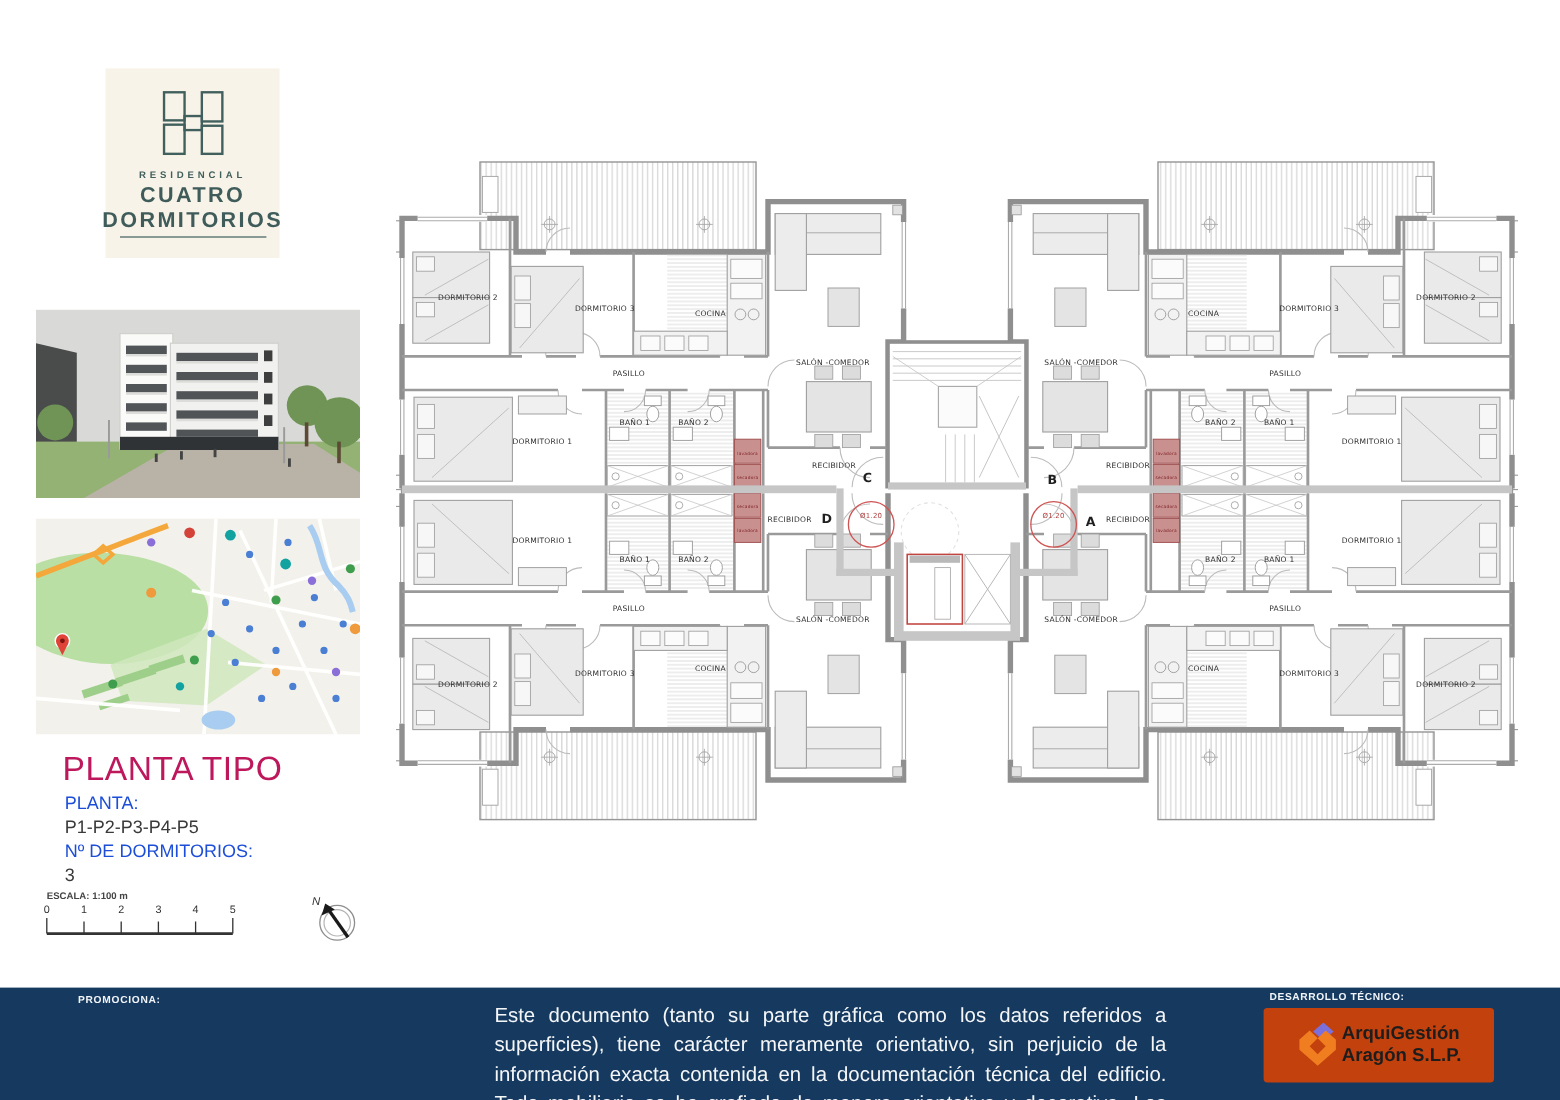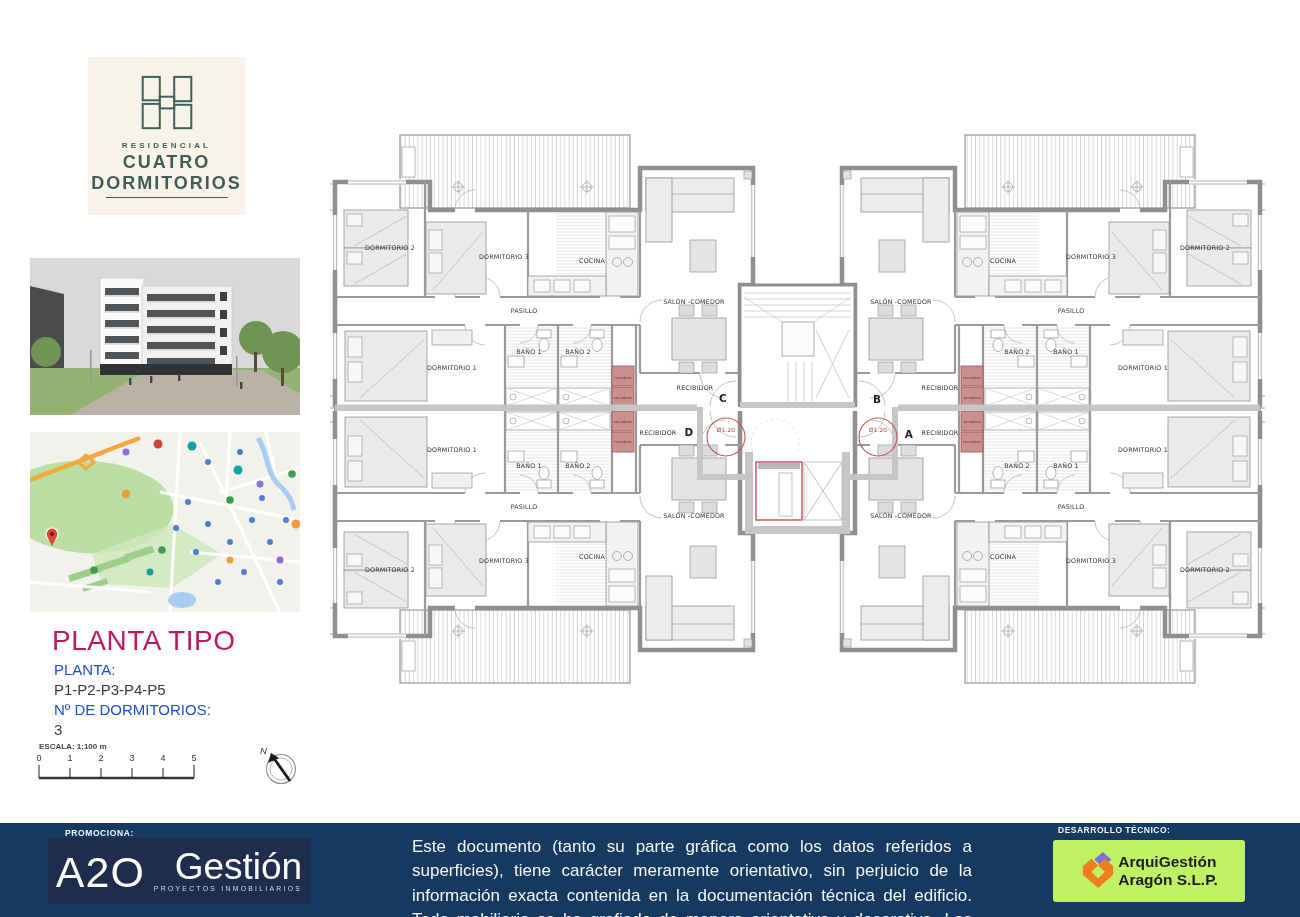--- a/index.html
+++ b/index.html
@@ -1,19 +1,19 @@
 <!DOCTYPE html>
 <html><head>
 <meta charset="utf-8">
 <style>
   html,body{margin:0;padding:0;background:#fff;}
   #page{position:relative;width:1300px;height:917px;background:#ffffff;overflow:hidden;
         outline:1px solid #d5d5d5;font-family:"Liberation Sans",sans-serif;}
   
-  #logo-box{position:absolute;left:88px;top:57px;width:157px;height:158px;background:#f8f3e8;
+  #logo-box{position:absolute;left:88px;top:57px;width:145px;height:158px;background:#f8f3e8;
             display:flex;flex-direction:column;align-items:center;padding-top:18px;box-sizing:border-box;}
   #logo-box .h-mark{margin-bottom:10px;}
   .logo-res{font-size:8px;letter-spacing:3.2px;color:#41605d;font-weight:bold;margin-bottom:2px;}
   .logo-big{font-size:18px;letter-spacing:2px;color:#3f5c5a;font-weight:bold;line-height:1.15;}
   .logo-underline{width:122px;height:1px;background:#41605d;margin-top:4px;}
   #render-img{position:absolute;left:30px;top:258px;width:270px;height:157px;}
   #map-img{position:absolute;left:30px;top:432px;width:270px;height:180px;}
   #page-title{position:absolute;left:52px;top:625px;font-size:28px;color:#be185d;letter-spacing:.5px;}
   .side-label{position:absolute;left:54px;font-size:15px;color:#1d4ed8;}
   .side-value{position:absolute;left:54px;font-size:15px;color:#3a3a3a;}
@@ -29,21 +29,21 @@
            display:flex;align-items:center;justify-content:center;}
   .a2o-row{display:flex;align-items:flex-end;gap:9px;color:#fff;}
   .a2o{font-size:43px;line-height:.92;letter-spacing:1px;}
   .gestion-col{display:flex;flex-direction:column;align-items:flex-end;}
   .gestion{font-size:37px;line-height:.9;}
   .gsub{font-size:6.8px;letter-spacing:2.3px;color:#d7deea;margin-top:2px;}
   #disclaimer{position:absolute;left:412px;top:12px;width:560px;font-size:17px;line-height:1.43;
               color:#f4f6f8;text-align:justify;text-align-last:justify;}
   #dev-label{position:absolute;left:1058px;top:2px;width:185px;text-align:left;
              font-size:8.5px;font-weight:bold;color:#f2f5f9;letter-spacing:.5px;}
-  #arqui-box{position:absolute;left:1053px;top:17px;width:192px;height:62px;background:#bef264;border-radius:3px;
+  #arqui-box{position:absolute;left:1053px;top:17px;width:192px;height:62px;background:#c2410c;border-radius:3px;
              display:flex;align-items:center;justify-content:center;gap:0;}
   .arqui-text{display:flex;flex-direction:column;color:#1d1d1d;font-weight:bold;font-size:15.5px;line-height:1.15;}
   
   #plan{position:absolute;left:330px;top:130px;}
 </style>
 </head>
 <body>
 
 <div id="page">
 
@@ -634,29 +634,20 @@
         <text x="623" y="443.2" font-size="3.6" fill="#7c1e1e" text-anchor="middle" letter-spacing="0.2">lavadora</text>
         <text x="972" y="379.2" font-size="3.6" fill="#7c1e1e" text-anchor="middle" letter-spacing="0.2">lavadora</text>
         <text x="972" y="399.2" font-size="3.6" fill="#7c1e1e" text-anchor="middle" letter-spacing="0.2">secadora</text>
         <text x="972" y="423.2" font-size="3.6" fill="#7c1e1e" text-anchor="middle" letter-spacing="0.2">secadora</text>
         <text x="972" y="443.2" font-size="3.6" fill="#7c1e1e" text-anchor="middle" letter-spacing="0.2">lavadora</text>
       </g>
     </svg>
 
   <div id="footer">
     <div id="promo-label">PROMOCIONA:</div>
-    <div id="a2o-box">
-      <div class="a2o-row">
-        <span class="a2o">A2O</span>
-        <div class="gestion-col">
-          <span class="gestion">Gestión</span>
-          <span class="gsub">PROYECTOS INMOBILIARIOS</span>
-        </div>
-      </div>
-    </div>
     <div id="disclaimer">Este documento (tanto su parte gráfica como los datos referidos a superficies), tiene carácter meramente orientativo, sin perjuicio de la información exacta contenida en la documentación técnica del edificio. Todo mobiliario se ha grafiado de manera orientativa y decorativa. Los datos de superficies, distribuciones y linderos son orientativos y pueden sufrir variaciones a consecuencia de exigencias comerciales, jurídicas, técnicas o de ejecución de proyecto.</div>
     <div id="dev-label">DESARROLLO TÉCNICO:</div>
     <div id="arqui-box">
       <svg width="38" height="42" viewBox="0 0 40 44">
         <polygon points="24,2 33,10 24,18 15,10" fill="#7b6fdb"></polygon>
         <path d="M3,17 L12,9 L19,16 L26,9 L35,17 L35,26 L19,40 L3,26 Z M19,16 L12,23 L19,30 L26,23 Z" fill="#f07d1f" fill-rule="evenodd"></path>
       </svg>
       <div class="arqui-text">
         <span>ArquiGestión</span>
         <span>Aragón S.L.P.</span>

